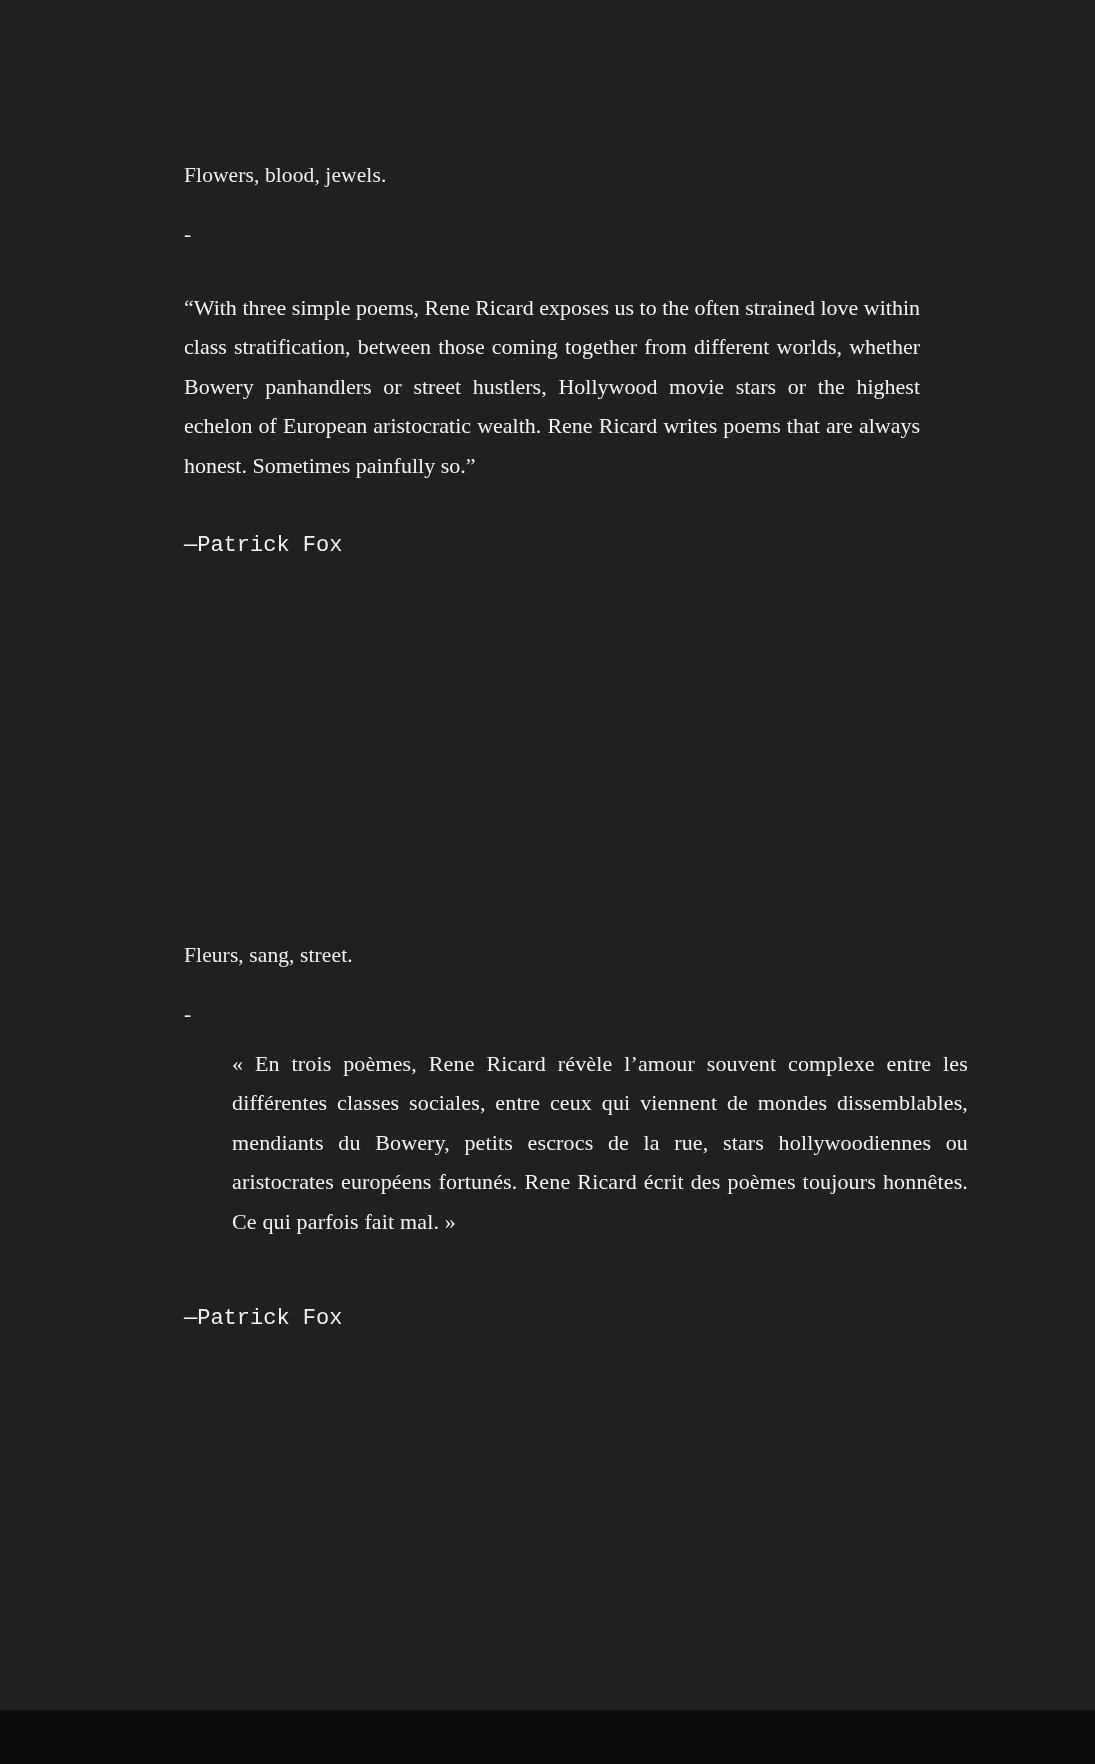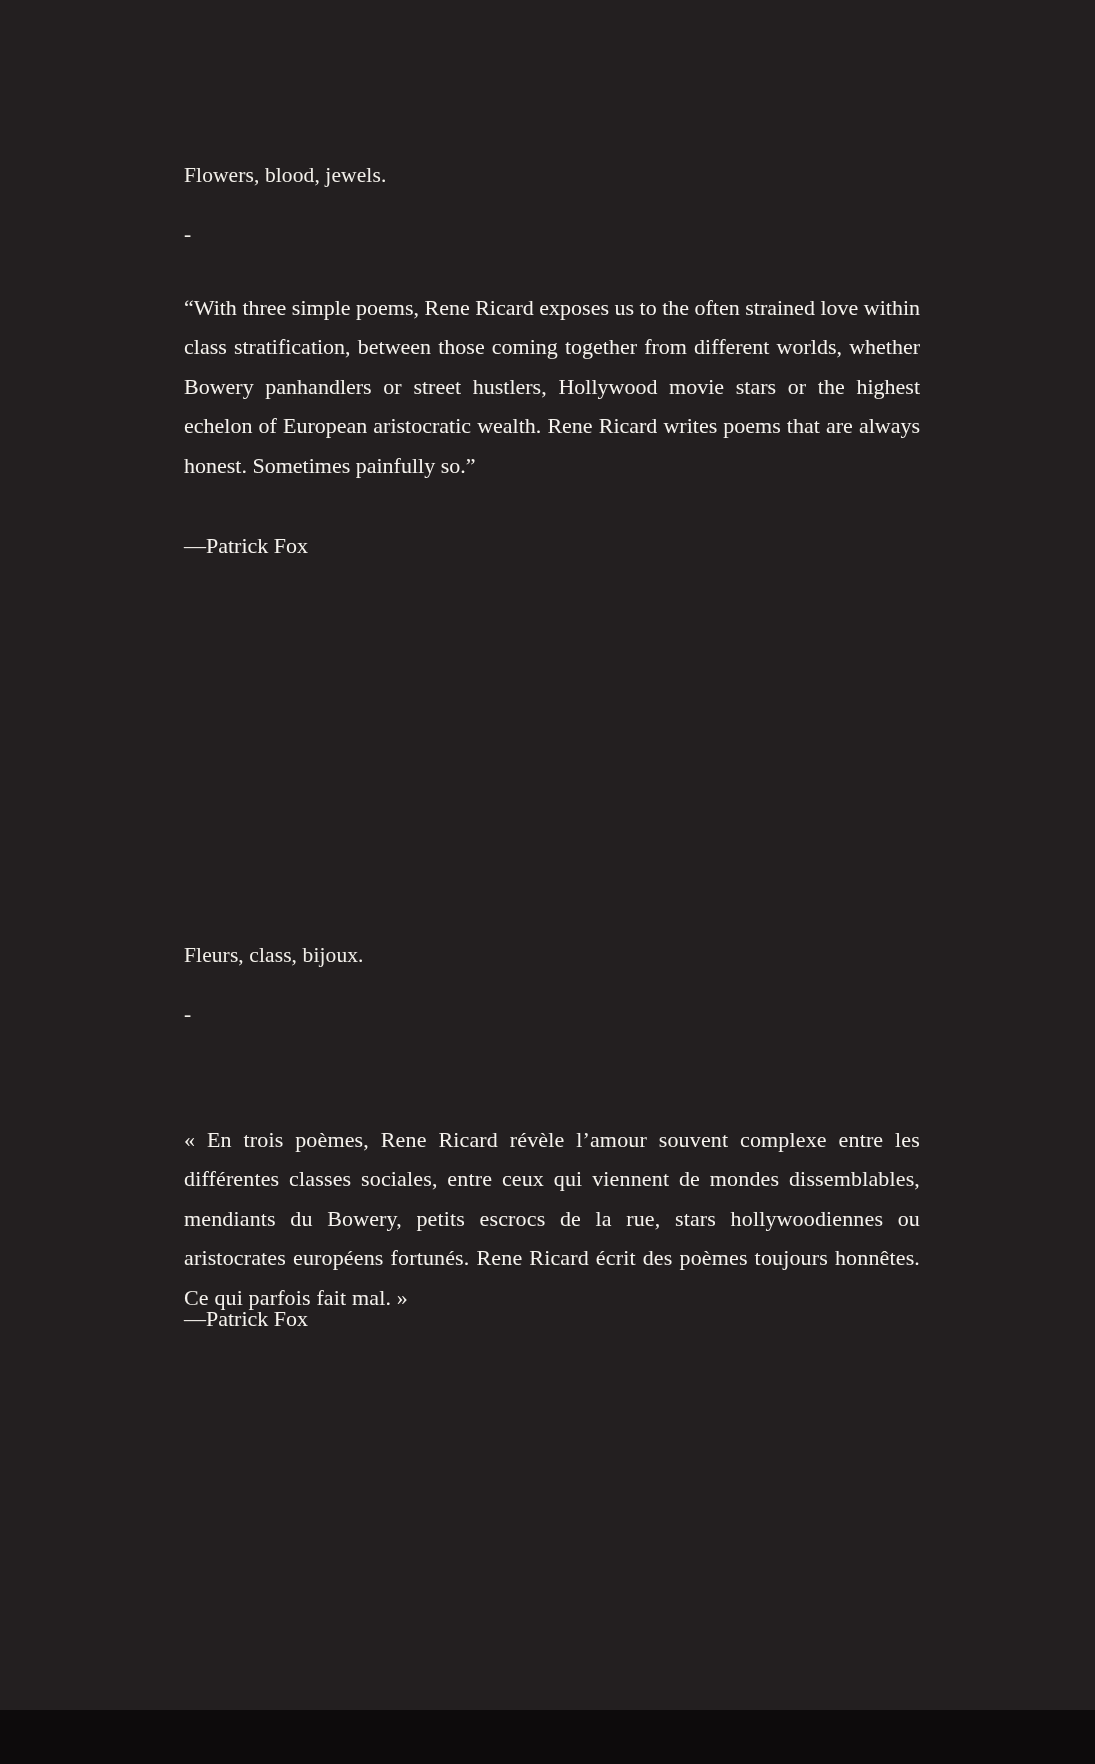--- a/index.html
+++ b/index.html
@@ -61,47 +61,48 @@
     margin: 0;
   }
   .quote.fr {
     letter-spacing: 0.15px;
   }
   .attrib {
     font-size: 22px;
     line-height: 1.5;
     color: #f6f3ee;
     margin-top: 2px;
+    font-family: Liberation Mono, monospace;
   }
   
   #block-en      { top: 160px; }
   #dash-en       { top: 222px; }
   #quote-en      { top: 288px; }
   #attrib-en     { top: 527px; }
 
   #block-fr      { top: 940px; }
   #dash-fr       { top: 1002px; }
-  #quote-fr      { top: 1120px; }
+  #quote-fr      { top: 1044px; margin-left: 48px; }
   #attrib-fr     { top: 1300px; }
 </style>
 </head>
 <body>
 
 <div class="page">
   <div class="content">
 
     <div class="block lead" id="block-en">Flowers, blood, jewels.</div>
 
     <div class="block dash" id="dash-en">-</div>
 
     <p class="block quote" id="quote-en">“With three simple poems, Rene Ricard exposes us to the often strained love within class stratification, between those coming together from different worlds, whether Bowery panhandlers or street hustlers, Hollywood movie stars or the highest echelon of European aristocratic wealth. Rene Ricard writes poems that are always honest. Sometimes painfully so.”</p>
 
     <div class="block attrib" id="attrib-en">—Patrick Fox</div>
 
-    <div class="block lead" id="block-fr">Fleurs, class, bijoux.</div>
+    <div class="block lead" id="block-fr">Fleurs, sang, street.</div>
 
     <div class="block dash" id="dash-fr">-</div>
 
     <p class="block quote fr" id="quote-fr">« En trois poèmes, Rene Ricard révèle l’amour souvent complexe entre les différentes classes sociales, entre ceux qui viennent de mondes dissemblables, mendiants du Bowery, petits escrocs de la rue, stars hollywoodiennes ou aristocrates européens fortunés. Rene Ricard écrit des poèmes toujours honnêtes. Ce qui parfois fait mal. »</p>
 
     <div class="block attrib" id="attrib-fr">—Patrick Fox</div>
 
   </div>
 </div>
 

